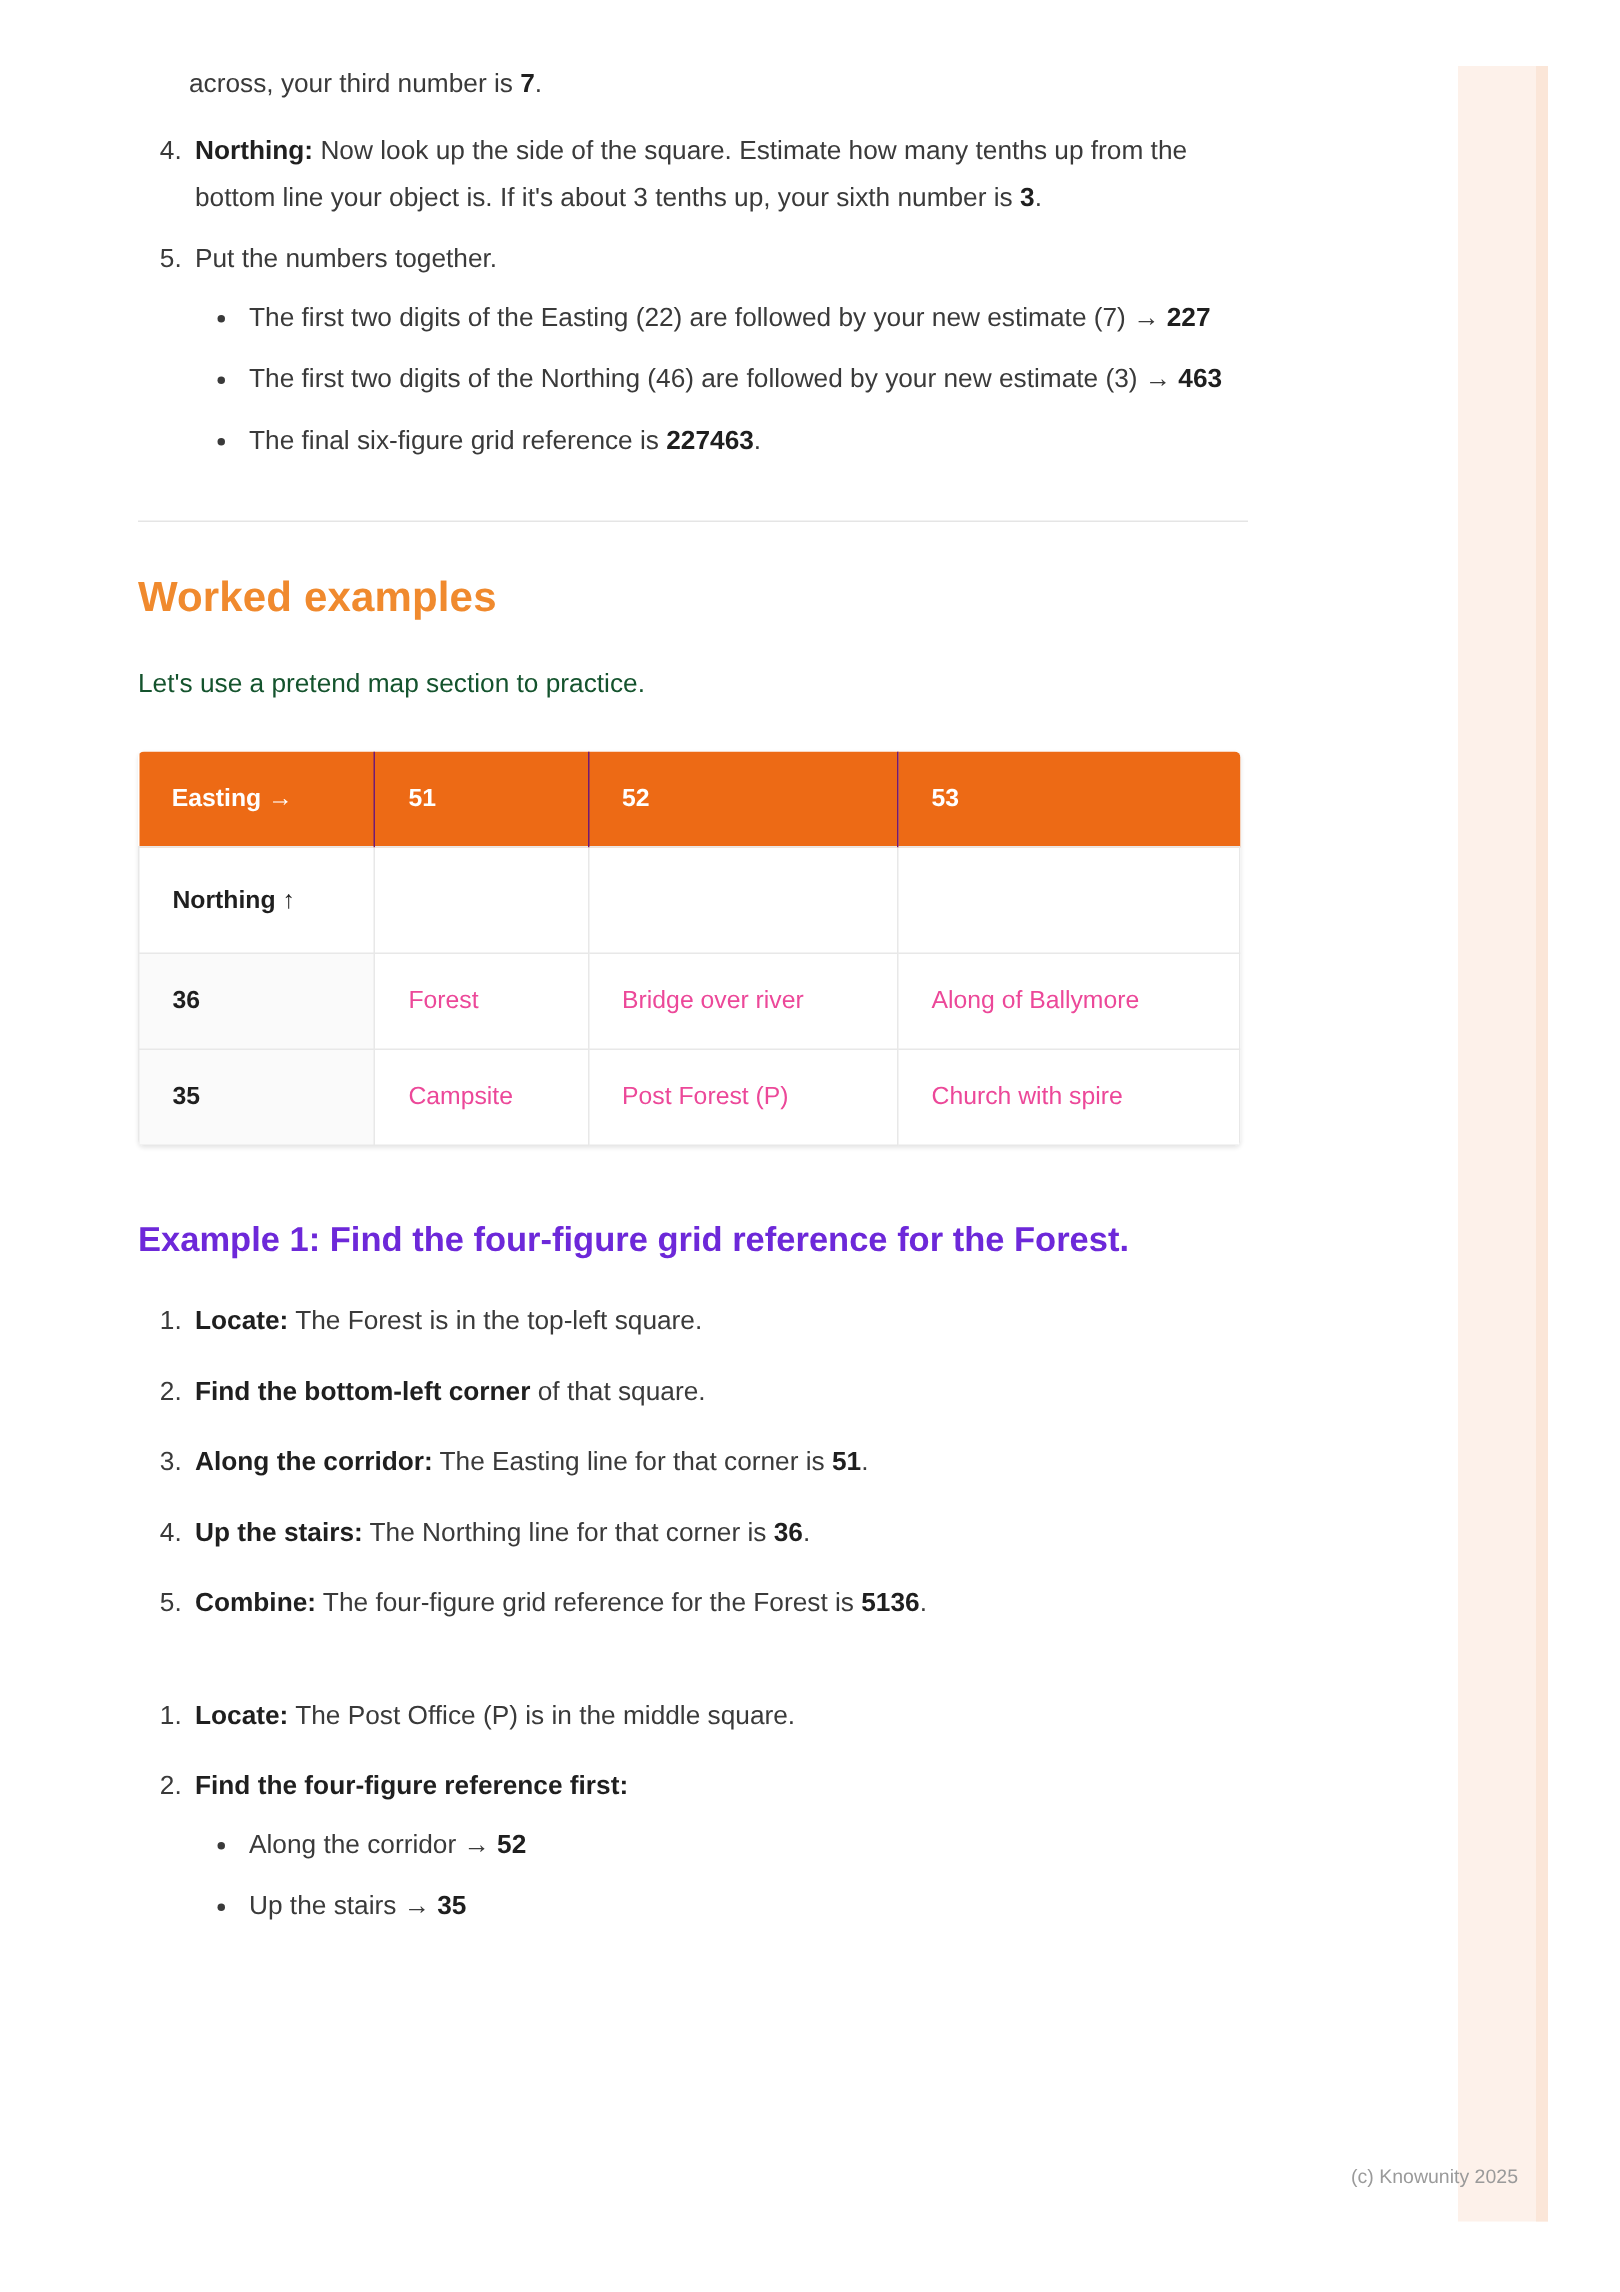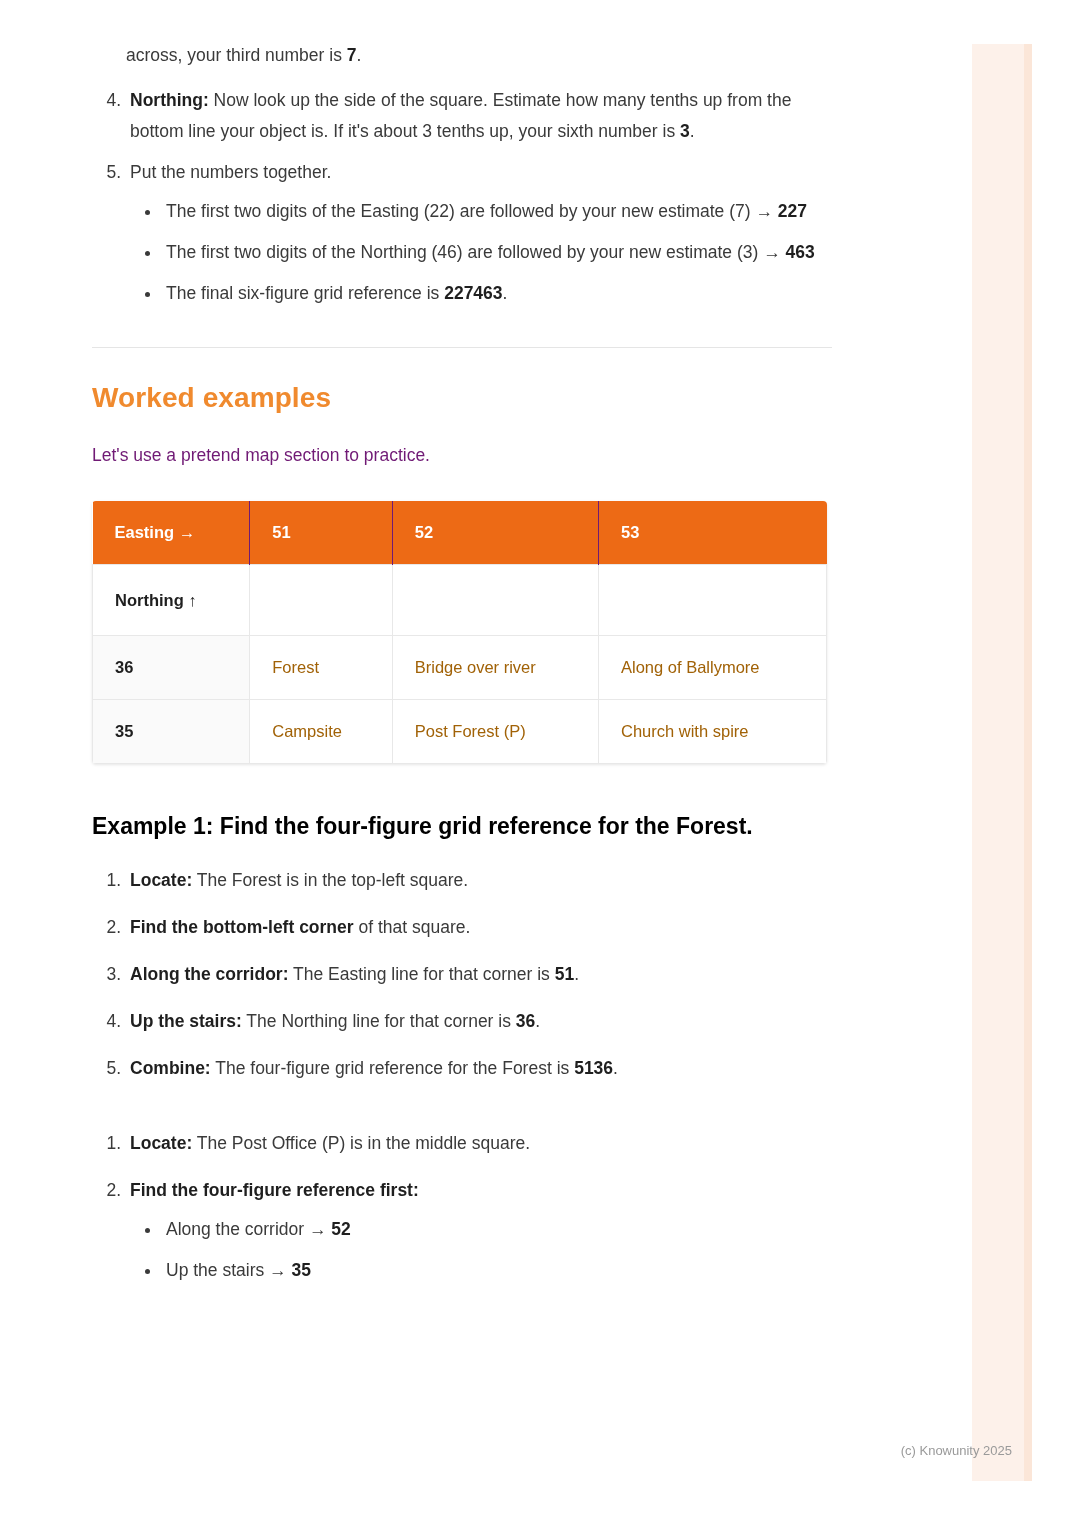--- a/index.html
+++ b/index.html
@@ -85,21 +85,21 @@
     font-size: 28px;
     font-weight: bold;
     margin: 0 0 26px 0;
     letter-spacing: 0.1px;
   }
 
   p.intro {
     margin: 0 0 30px 0;
     font-size: 17.5px;
     line-height: 31px;
-    color: #701a75;
+    color: #14532d;
   }
 
   table.grid-table {
     border-collapse: collapse;
     width: 735px;
     margin-bottom: 46px;
     box-shadow: 0 1px 3px rgba(0,0,0,0.10);
     border-radius: 4px;
     overflow: hidden;
   }
@@ -113,33 +113,33 @@
     border-right: 1px solid #f2enter;
   }
   table.grid-table th {
     border-right: 1px solid #701a75;
   }
   table.grid-table th:last-child { border-right: none; }
   table.grid-table td {
     font-size: 16.5px;
     padding: 22px 22px;
     border: 1px solid #e8e8e8;
-    color: #a16207;
+    color: #ec4899;
     background: #ffffff;
   }
   table.grid-table td.rowhead {
     font-weight: bold;
     color: #1f1f1f;
     background: #fafafa;
   }
   table.grid-table tr.empty-row td { height: 26px; }
   table.grid-table tr.empty-row td.rowhead { background: #ffffff; }
 
   h3.example-title {
-    color: #000000;
+    color: #6d28d9;
     font-size: 23px;
     font-weight: bold;
     line-height: 33px;
     margin: 0 0 22px 0;
   }
 
   .example-block { margin-bottom: 44px; }
   .example-block ol.steps > li { margin-bottom: 16px; }
 
   .copyright {

